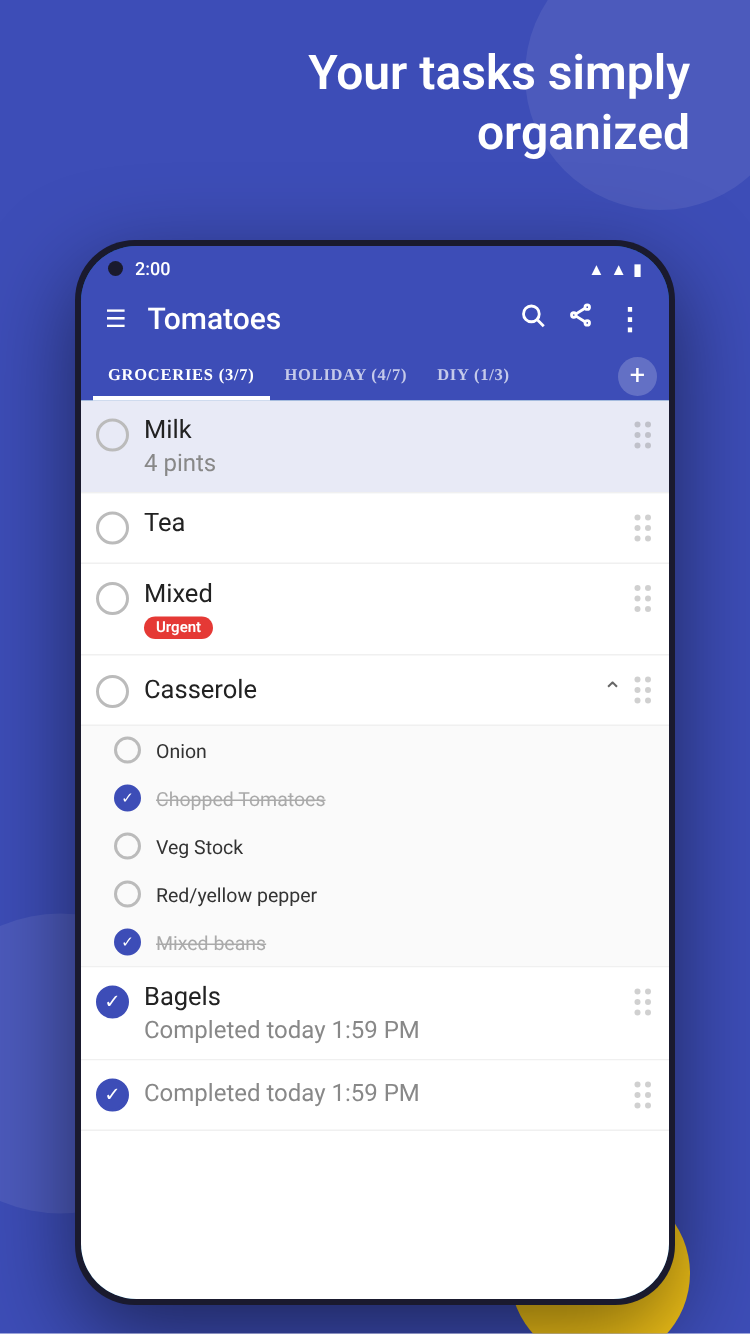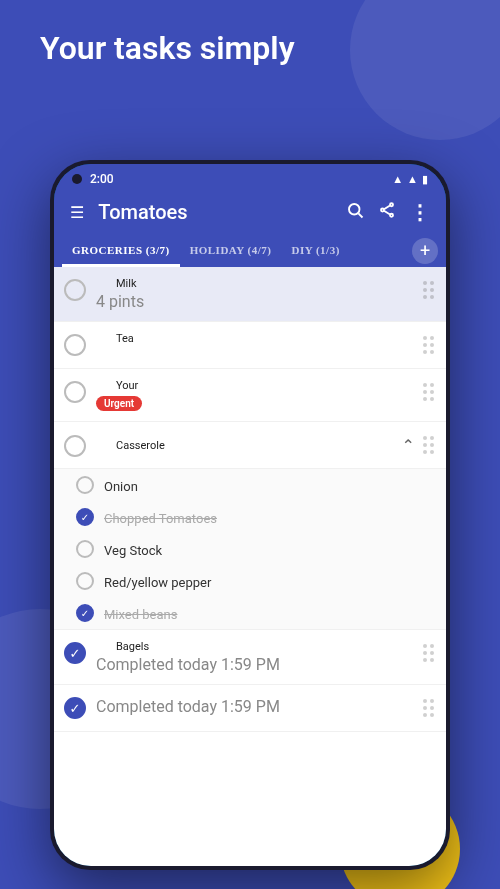--- a/index.html
+++ b/index.html
@@ -39,21 +39,21 @@
       background: #f5c518;
       bottom: -20px;
       right: 40px;
     }
 
     
     .header-text {
       position: absolute;
       top: 28px;
       left: 0; right: 0;
-      text-align: left;
+      text-align: right;
       color: white;
       font-size: 32px;
       font-weight: 600;
       line-height: 1.25;
       padding: 0 40px;
     }
 
     
     .phone {
       position: absolute;
@@ -209,24 +209,23 @@
       display: flex;
       align-items: center;
       justify-content: center;
       color: white;
       font-size: 13px;
     }
     .task-content {
       flex: 1;
     }
     .task-title {
-      font-size: 11px;
+      font-size: 17px;
       color: #222;
       font-weight: 400;
-      margin-left: 20px;
     }
     .task-subtitle {
       font-size: 16px;
       color: #888;
       margin-top: 2px;
     }
     .task-tag {
       display: inline-block;
       background: #e53935;
       color: white;
@@ -306,20 +305,21 @@
   </style>
 </head>
 <body>
 
 <div class="bg-circle-top-right"></div>
 <div class="bg-circle-bottom-left"></div>
 <div class="bg-circle-bottom-right"></div>
 
 <div class="header-text">
   <span>Your tasks simply</span><br>
+  <span>organized</span>
 </div>
 
 <div class="phone">
   <div class="phone-screen">
 
     <div class="status-bar">
       <div class="status-bar-left">
         <div class="camera-dot"></div>
         <span>2:00</span>
       </div>
@@ -407,21 +407,21 @@
           <div class="drag-dot-row">
               <div class="drag-dot"></div>
               <div class="drag-dot"></div>
             </div>
         </div>
       </div>
 
       <div class="task-item">
         <div class="task-checkbox"></div>
         <div class="task-content">
-          <div class="task-title">Your</div>
+          <div class="task-title">Mixed</div>
           <div class="task-tag">Urgent</div>
         </div>
         <div class="drag-handle">
           <div class="drag-dot-row">
               <div class="drag-dot"></div>
               <div class="drag-dot"></div>
             </div>
           <div class="drag-dot-row">
               <div class="drag-dot"></div>
               <div class="drag-dot"></div>

